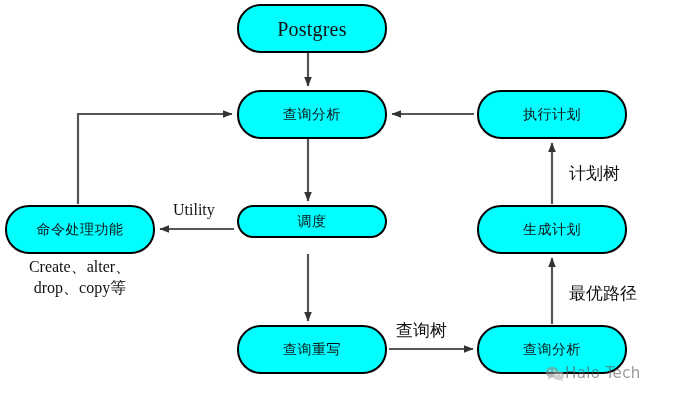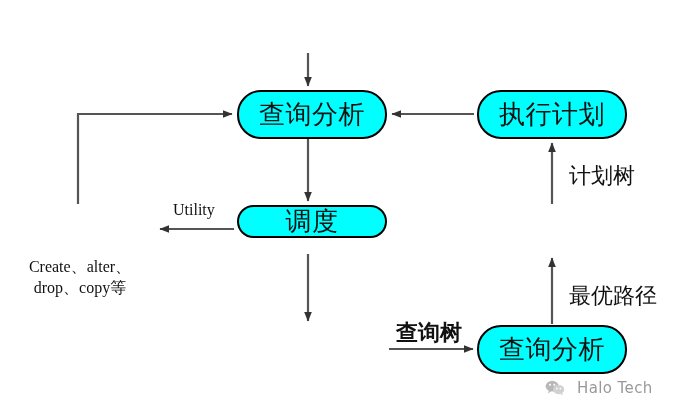--- a/index.html
+++ b/index.html
@@ -27,57 +27,57 @@
     box-sizing: border-box;
     background: #00ffff;
     border: 2.5px solid #000000;
     border-radius: 24px;
     display: flex;
     align-items: center;
     justify-content: center;
     z-index: 5;
   }
   .node-label {
-    font-size: 26px;
+    font-size: 14px;
     color: #111111;
     line-height: 1;
     white-space: nowrap;
     letter-spacing: 0.5px;
   }
   .node-label.latin {
     font-size: 20px;
     letter-spacing: 0.2px;
   }
   .caption {
     position: absolute;
     text-align: center;
     font-size: 16px;
     line-height: 1.32;
     color: #111111;
     z-index: 6;
     white-space: nowrap;
   }
   .edge-label {
     position: absolute;
-    font-size: 22px;
+    font-size: 17px;
     color: #111111;
     white-space: nowrap;
     z-index: 6;
     line-height: 1;
   }
   .edge-label.latin {
     font-size: 16px;
   }
   .watermark {
     position: absolute;
     left: 545px;
-    top: 380px;
+    top: 366px;
     display: flex;
-    align-items: center;
-    gap: 12px;
+    align-items: flex-start;
+    gap: 0;
     z-index: 8;
     opacity: 0.62;
   }
   .watermark-text {
     font-family: "DejaVu Sans", "Liberation Sans", sans-serif;
     font-size: 15px;
     color: #5a5a5a;
     letter-spacing: 0.4px;
     line-height: 1;
   }
@@ -108,46 +108,58 @@
       <path d="M 389,349 L 473,349"></path>
 
       <path d="M 552,324 L 552,258"></path>
 
       <path d="M 552,204 L 552,143"></path>
 
       <path d="M 474,114 L 392,114"></path>
     </g>
   </svg>
 
+  <div class="node" style="left:237px; top:4px; width:150px; height:49px;">
+    <span class="node-label latin">Postgres</span>
+  </div>
 
   <div class="node" style="left:237px; top:90px; width:150px; height:49px;">
     <span class="node-label">查询分析</span>
   </div>
 
   <div class="node" style="left:477px; top:90px; width:150px; height:49px;font-family:Liberation Serif, serif;">
     <span class="node-label">执行计划</span>
   </div>
 
+  <div class="node" style="left:5px; top:205px; width:150px; height:49px;">
+    <span class="node-label">命令处理功能</span>
+  </div>
 
   <div class="node" style="left:237px; top:205px; width:150px; height:33px;">
     <span class="node-label">调度</span>
   </div>
 
+  <div class="node" style="left:477px; top:205px; width:150px; height:49px;">
+    <span class="node-label">生成计划</span>
+  </div>
 
+  <div class="node" style="left:237px; top:325px; width:150px; height:49px;">
+    <span class="node-label">查询重写</span>
+  </div>
 
   <div class="node" style="left:477px; top:325px; width:150px; height:49px;">
     <span class="node-label">查询分析</span>
   </div>
 
   <div class="caption" style="left:5px; top:256px; width:150px;" style-whitespace="pre">Create、alter、<br>drop、copy等</div>
 
 
   <div class="edge-label latin" style="left:173px; top:202px;">Utility</div>
 
-  <div class="edge-label" style="left:396px; top:322px;font-weight:bold;">查询树</div>
+  <div class="edge-label" style="left:396px; top:322px;">查询树</div>
 
   <div class="edge-label" style="left:569px; top:285px;">最优路径</div>
 
   <div class="edge-label" style="left:569px; top:165px;">计划树</div>
 
   <div class="watermark">
     <svg width="20" height="16" viewBox="0 0 20 16">
       <ellipse cx="7.2" cy="6.2" rx="6.6" ry="5.4" fill="#8d8d8d"></ellipse>
       <path d="M4.2,10.6 L2.6,13.4 L6.0,11.6 z" fill="#8d8d8d"></path>
       <circle cx="5.0" cy="4.8" r="1.0" fill="#ffffff"></circle>

